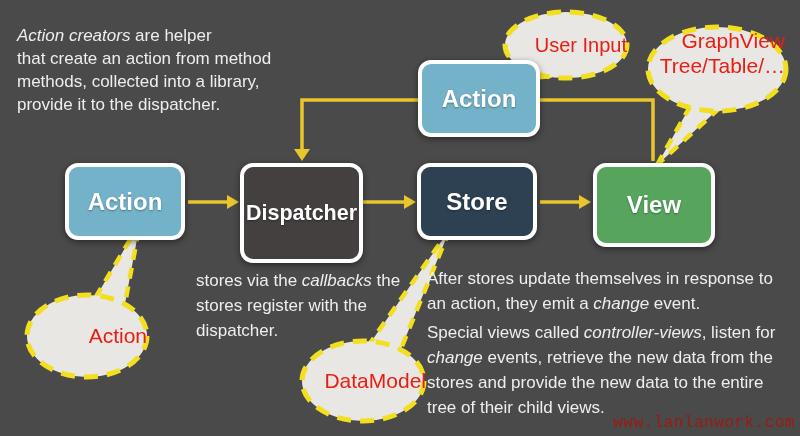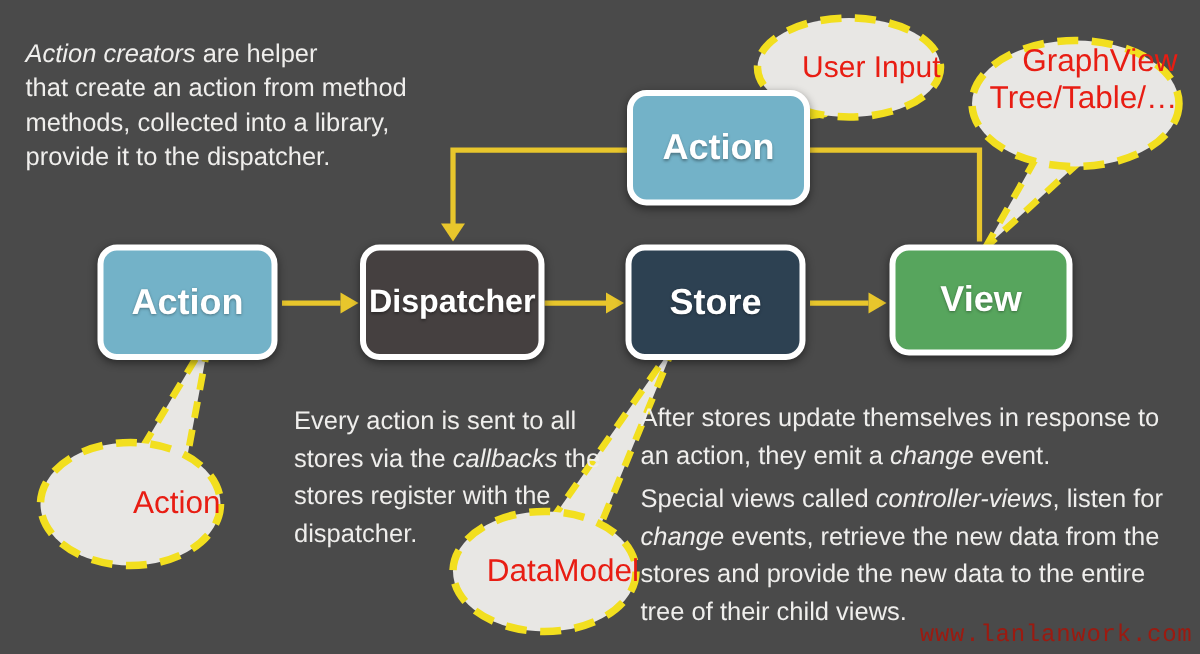--- a/index.html
+++ b/index.html
@@ -20,23 +20,23 @@
     box-shadow:0 2px 6px rgba(0,0,0,.45);
     color:#fff;font-weight:bold;font-size:24px;
     text-shadow:0 1px 2px rgba(0,0,0,.35);
   }
   .box-blue{background:var(--box_blue);}
   .box-dark{background:var(--box_dark);}
   .box-navy{background:var(--box_navy);}
   .box-green{background:var(--box_green);}
   #box-action-top{left:418px;top:60px;width:122px;height:77px;}
   #box-action-left{left:65px;top:163px;width:120px;height:77px;}
-  #box-dispatcher{left:240px;top:163px;width:123px;height:77px;font-size:21.5px;}
+  #box-dispatcher{left:240px;top:163px;width:123px;height:100px;font-size:21.5px;}
   #box-store{left:417px;top:163px;width:120px;height:77px;}
-  #box-view{left:593px;top:163px;width:122px;height:74px;}
+  #box-view{left:593px;top:163px;width:122px;height:84px;}
 
   .note{position:absolute;color:var(--text_white);}
   .note .ln{display:block;}
   #note-action-creators{left:17px;top:24px;width:270px;font-size:17px;line-height:23px;}
   #note-dispatcher{left:196px;top:268px;width:235px;font-size:17px;line-height:25px;}
   #note-stores{left:427px;top:266px;width:372px;font-size:17px;line-height:25px;}
   #note-views{left:427px;top:320px;width:372px;font-size:17px;line-height:25px;}
 
   .bubble-label{
     position:absolute;color:var(--label_red);text-align:right;
@@ -98,21 +98,20 @@
     <span>View</span>
   </div>
 
   <div class="note" id="note-action-creators">
     <span class="ln"><i>Action creators</i><span> are helper</span></span>
     <span class="ln"><span>that create an action from method</span></span>
     <span class="ln"><span>methods, collected into a library,</span></span>
     <span class="ln"><span>provide it to the dispatcher.</span></span>
   </div>
   <div class="note" id="note-dispatcher">
-    <span class="ln"><span>Every action is sent to all</span></span>
     <span class="ln"><span>stores via the </span><i>callbacks</i><span> the</span></span>
     <span class="ln"><span>stores register with the</span></span>
     <span class="ln"><span>dispatcher.</span></span>
   </div>
   <div class="note" id="note-stores">
     <span class="ln"><span>After stores update themselves in response to</span></span>
     <span class="ln"><span>an action, they emit a </span><i>change</i><span> event.</span></span>
   </div>
   <div class="note" id="note-views">
     <span class="ln"><span>Special views called </span><i>controller-views</i><span>, listen for</span></span>

